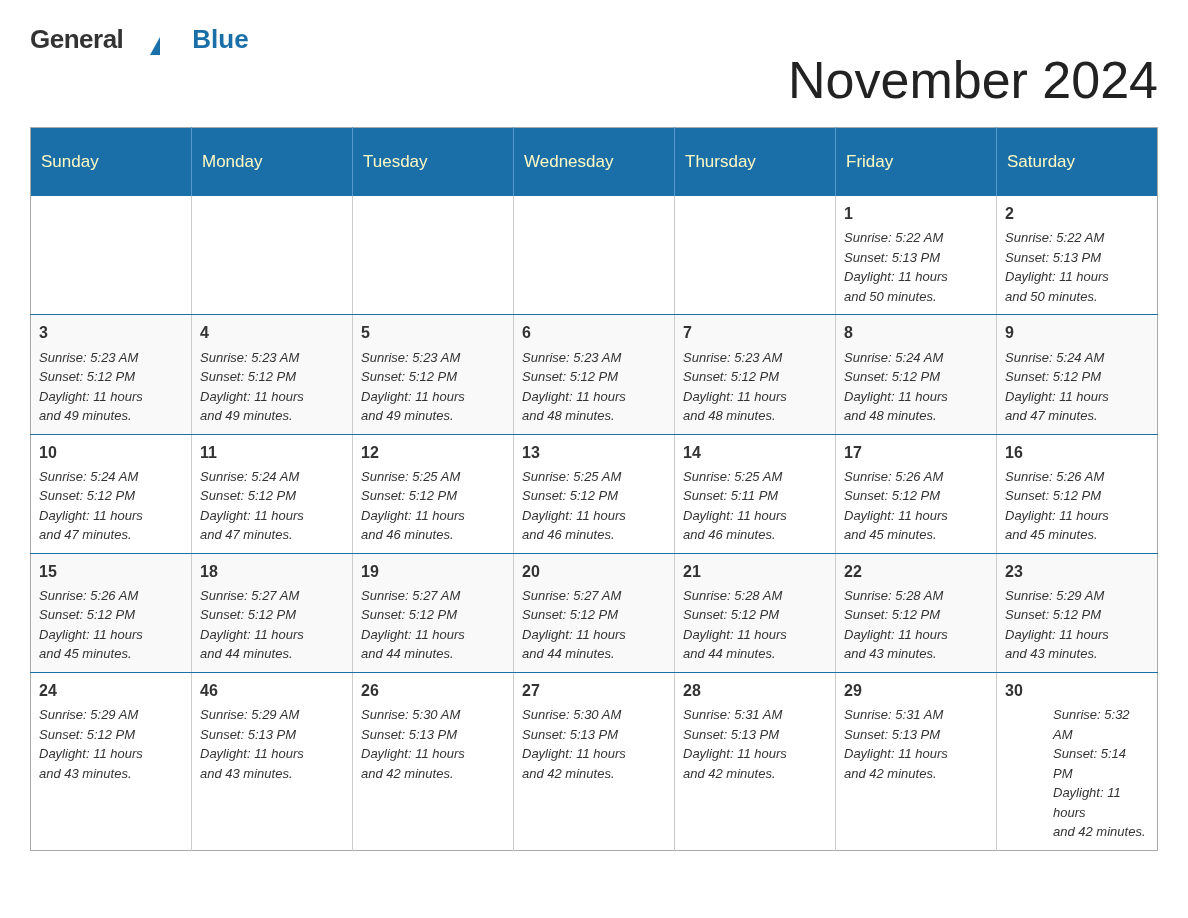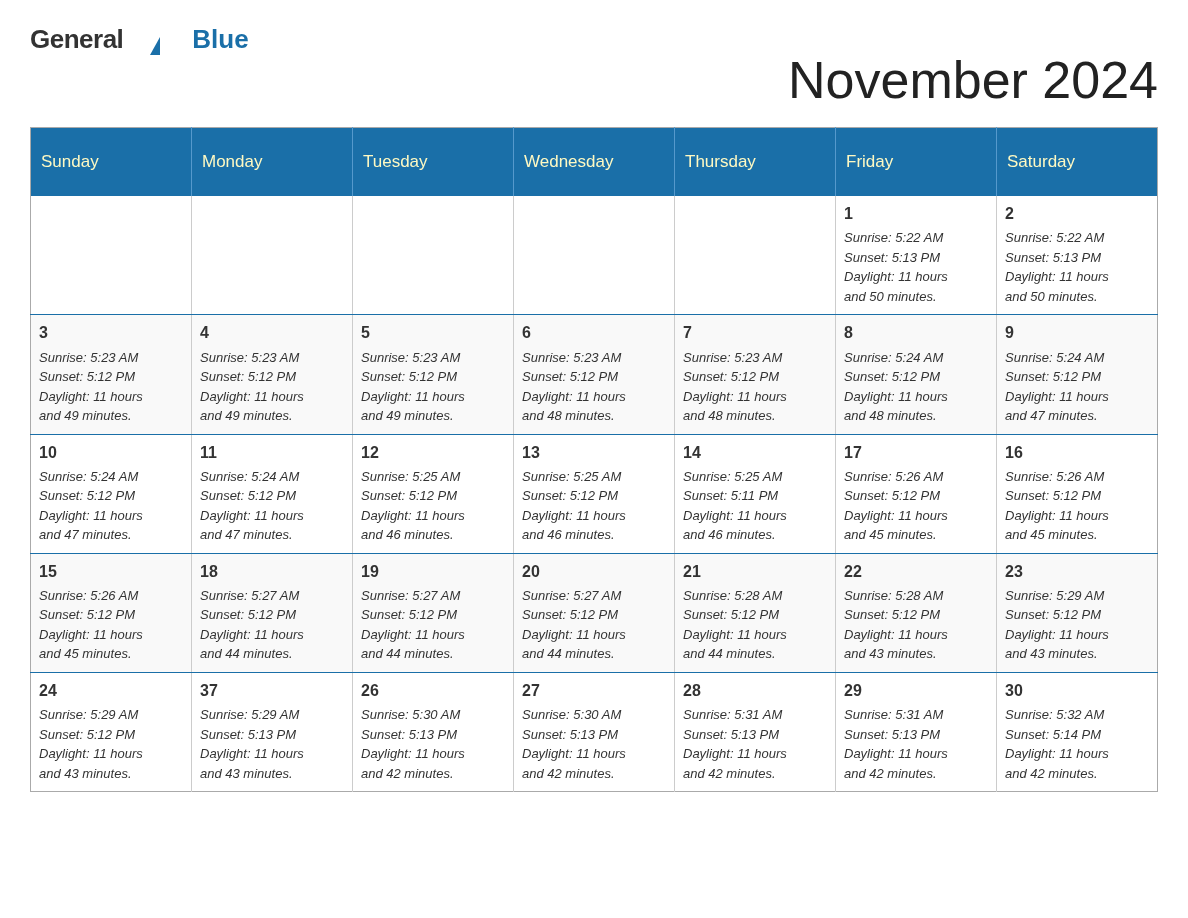--- a/index.html
+++ b/index.html
@@ -327,21 +327,21 @@
         </tr>
         <tr class="row-odd">
           <td>
             <span class="day-number">24</span>
             <div class="day-info" style="white-space: pre-line;">Sunrise: 5:29 AM
 Sunset: 5:12 PM
 Daylight: 11 hours
 and 43 minutes.</div>
           </td>
           <td>
-            <span class="day-number">37</span>
+            <span class="day-number">46</span>
             <div class="day-info" style="white-space: pre-line;">Sunrise: 5:29 AM
 Sunset: 5:13 PM
 Daylight: 11 hours
 and 43 minutes.</div>
           </td>
           <td>
             <span class="day-number">26</span>
             <div class="day-info" style="white-space: pre-line;">Sunrise: 5:30 AM
 Sunset: 5:13 PM
 Daylight: 11 hours
@@ -363,21 +363,21 @@
           </td>
           <td>
             <span class="day-number">29</span>
             <div class="day-info" style="white-space: pre-line;">Sunrise: 5:31 AM
 Sunset: 5:13 PM
 Daylight: 11 hours
 and 42 minutes.</div>
           </td>
           <td>
             <span class="day-number">30</span>
-            <div class="day-info" style="white-space: pre-line;">Sunrise: 5:32 AM
+            <div class="day-info" style="white-space: pre-line; margin-left: 48px;">Sunrise: 5:32 AM
 Sunset: 5:14 PM
 Daylight: 11 hours
 and 42 minutes.</div>
           </td>
         </tr>
       </tbody>
   </table>
 </div>
 
 </body></html>

